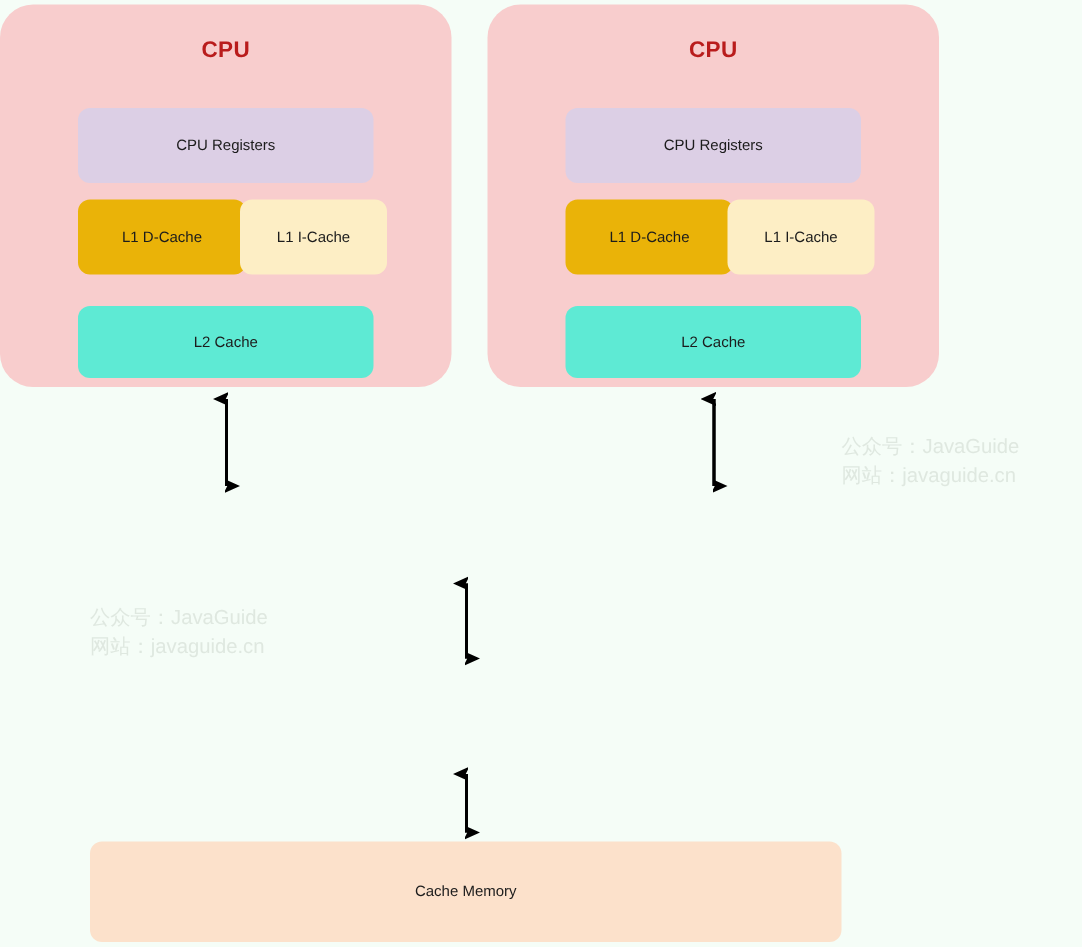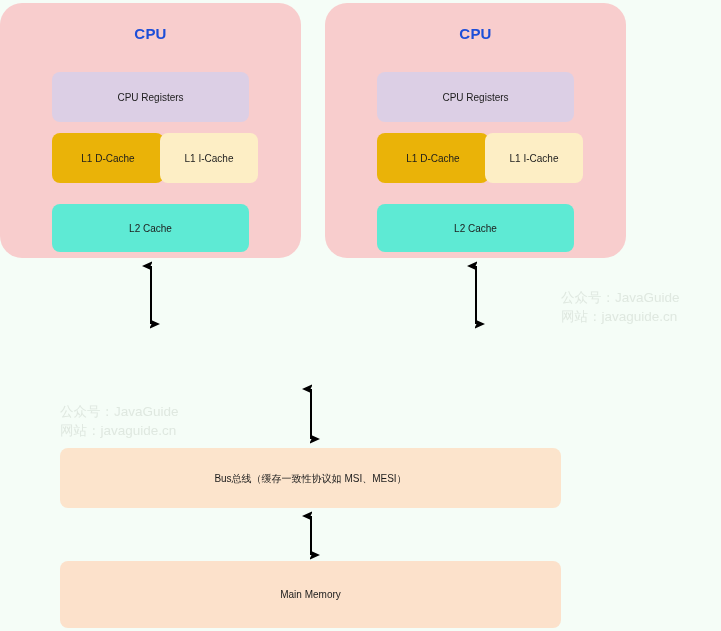--- a/index.html
+++ b/index.html
@@ -50,21 +50,21 @@
   #cpu-right  { left: 325px; top: 3px; width: 301px; height: 255px; }
 
   .cpu-title {
     position: absolute;
     left: 0;
     top: 22px;
     width: 100%;
     text-align: center;
     font-size: 15px;
     font-weight: bold;
-    color: #1d4ed8;
+    color: #b91c1c;
     letter-spacing: 0.2px;
   }
 
   
   .registers {
     position: absolute;
     left: 52px; top: 69px;
     width: 197px; height: 50px;
     background: #dccfe5;
     border-radius: 8px;
@@ -182,36 +182,35 @@
         <path d="M5,0 L10,11 L5,8.5 L0,11 Z" fill="#000"></path>
       </marker>
       <marker id="ahD3" markerWidth="10" markerHeight="10" refX="5" refY="9" orient="auto" markerUnits="userSpaceOnUse">
         <path d="M5,0 L10,11 L5,8.5 L0,11 Z" fill="#000"></path>
       </marker>
     </defs>
     <line x1="18" y1="60" x2="18" y2="10" stroke="#000" stroke-width="2" marker-end="url(#ahU3)"></line>
     <line x1="18" y1="10" x2="18" y2="60" stroke="#000" stroke-width="2" marker-end="url(#ahD3)"></line>
   </svg>
 
-  <div class="box" id="bus">Bus总线（缓存一致性协议如 MSI、MESI）</div>
 
   <svg class="arrow" style="left:293px; top:508px;" width="36" height="56" viewBox="0 0 36 56">
     <defs>
       <marker id="ahU4" markerWidth="10" markerHeight="10" refX="5" refY="9" orient="auto" markerUnits="userSpaceOnUse">
         <path d="M5,0 L10,11 L5,8.5 L0,11 Z" fill="#000"></path>
       </marker>
       <marker id="ahD4" markerWidth="10" markerHeight="10" refX="5" refY="9" orient="auto" markerUnits="userSpaceOnUse">
         <path d="M5,0 L10,11 L5,8.5 L0,11 Z" fill="#000"></path>
       </marker>
     </defs>
     <line x1="18" y1="47" x2="18" y2="8" stroke="#000" stroke-width="2" marker-end="url(#ahU4)"></line>
     <line x1="18" y1="8" x2="18" y2="47" stroke="#000" stroke-width="2" marker-end="url(#ahD4)"></line>
   </svg>
 
-  <div class="box" id="main-memory">Main Memory</div>
+  <div class="box" id="main-memory">Cache Memory</div>
 
   <div class="watermark" id="watermark-right">
     <div>公众号：JavaGuide</div>
     <div>网站：javaguide.cn</div>
   </div>
 
   <div class="watermark" id="watermark-left">
     <div>公众号：JavaGuide</div>
     <div>网站：javaguide.cn</div>
   </div>

